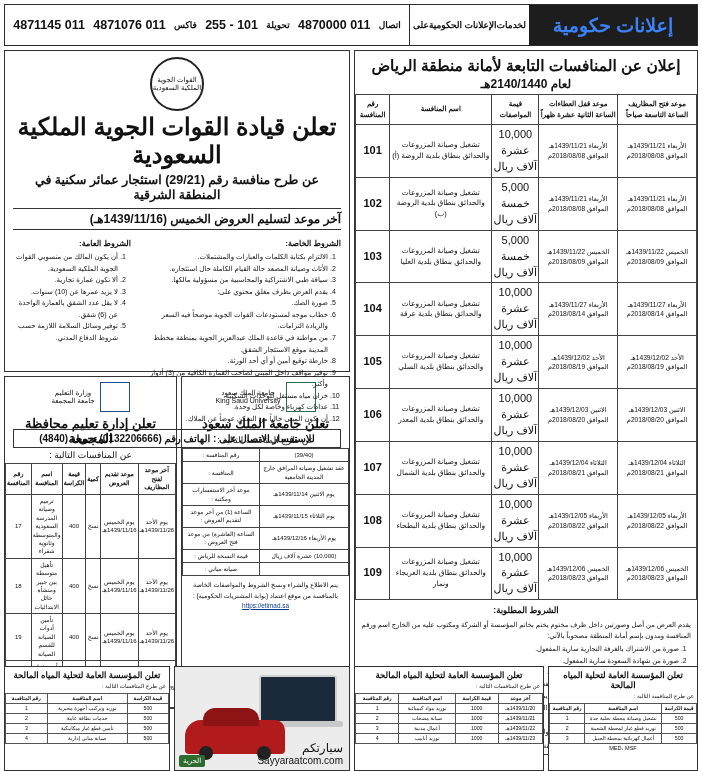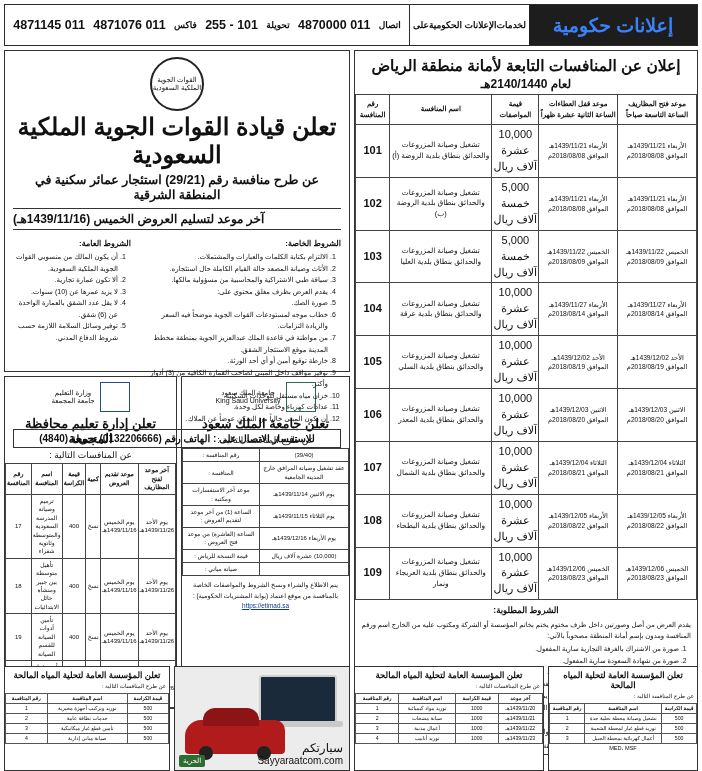--- a/index.html
+++ b/index.html
@@ -70,21 +70,21 @@
   .rsaf { padding:6px 8px 8px; position:relative; }
   .rsaf .logo { text-align:center; margin-bottom:2px; }
   .crest {
     width:54px; height:54px; border:2px solid #222; border-radius:50%;
     display:inline-flex; align-items:center; justify-content:center;
     font-size:7px; text-align:center; line-height:1.1; background:#fff;
   }
   .rsaf h1 { margin:0; font-size:24px; text-align:center; font-weight:bold; letter-spacing:0; }
   .rsaf .line2 { text-align:center; font-size:12.5px; margin-top:3px; font-weight:bold; }
   .rsaf .deadline {
-    margin:6px auto 4px; text-align:left; font-size:12px; font-weight:bold;
+    margin:6px auto 4px; text-align:right; font-size:12px; font-weight:bold;
     border-top:1px solid #333; border-bottom:1px solid #333; padding:3px 0;
   }
   .rsaf .conds { font-size:7px; line-height:1.65; }
   .rsaf .conds h4 { margin:3px 0 1px; font-size:8px; font-weight:bold; }
   .rsaf .conds ol { margin:0; padding-right:13px; }
   .rsaf .contact {
     margin-top:5px; text-align:center; font-size:10px; font-weight:bold;
     border:1px solid #333; padding:3px 2px;
   }
 

